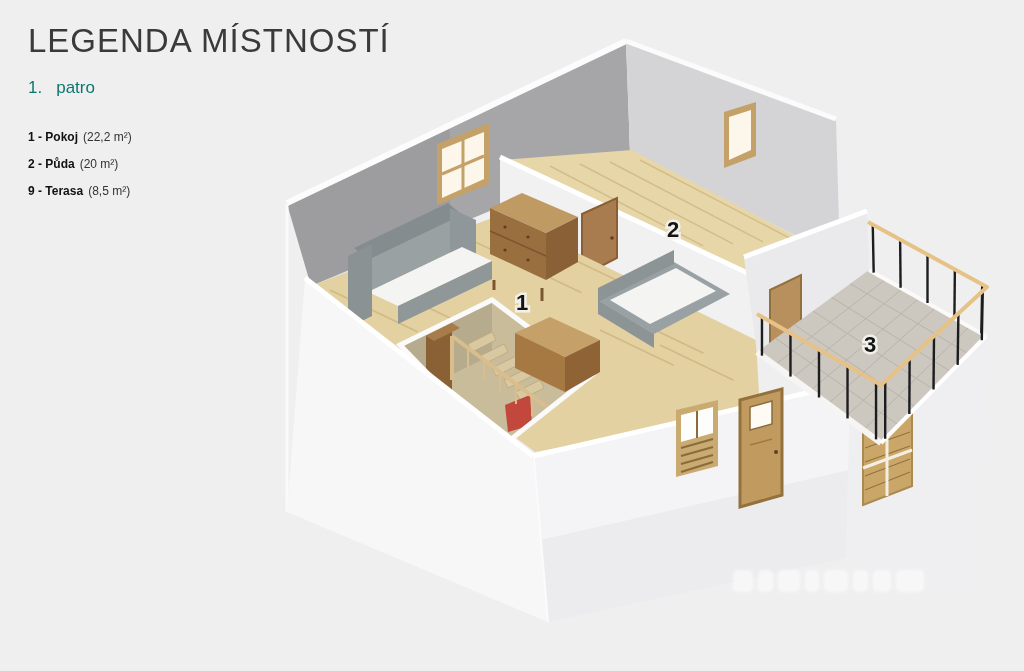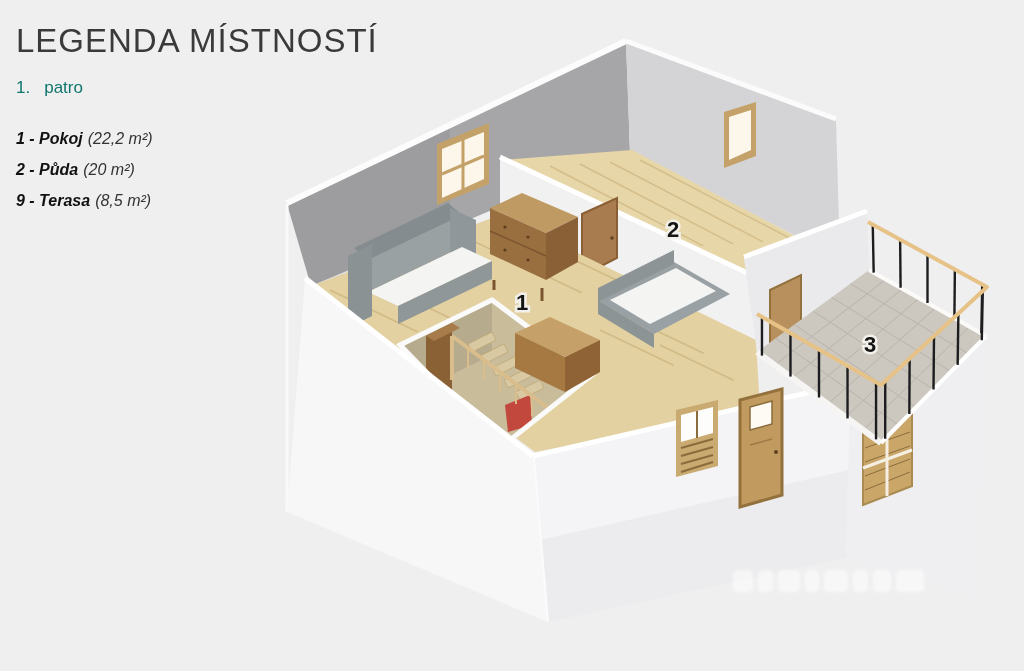--- a/index.html
+++ b/index.html
@@ -1,23 +1,23 @@
 <!DOCTYPE html>
 <html><head>
 <meta charset="utf-8">
 <style>
   html,body{margin:0;padding:0;}
   body{font-family:"Liberation Sans", sans-serif;}
   #page{position:relative;width:1024px;height:671px;background:#efeff0;overflow:hidden;}
-  #legend{position:absolute;left:16px;top:22px;z-index:5;}
+  #legend{position:absolute;left:28px;top:22px;z-index:5;}
   .legend-title{font-size:33px;font-weight:300;letter-spacing:1px;color:#3a3a3a;}
   .floor-line{margin-top:18px;font-size:17px;color:#0f766e;}
   .floor-line .num{margin-right:14px;}
   .legend-items{margin-top:32px;}
-  .legend-item{font-size:16px;color:#222;margin-bottom:13px;font-style:italic;}
+  .legend-item{font-size:12px;color:#222;margin-bottom:13px;}
   .legend-item .nm{font-weight:bold;color:#111;}
   .legend-item .ar{font-weight:normal;color:#333;margin-left:5px;}
   svg{position:absolute;left:0;top:0;}
   .room-num{font-weight:bold;font-size:22px;fill:#141414;stroke:#f2f0ea;stroke-width:5px;paint-order:stroke;}
   #watermark{position:absolute;left:733px;top:566px;width:210px;height:30px;display:flex;gap:5px;align-items:center;opacity:.55;filter:blur(1.5px);z-index:4;}
   #watermark i{display:block;background:#ffffff;border-radius:5px;height:22px;}
 </style>
 </head>
 <body>
 

